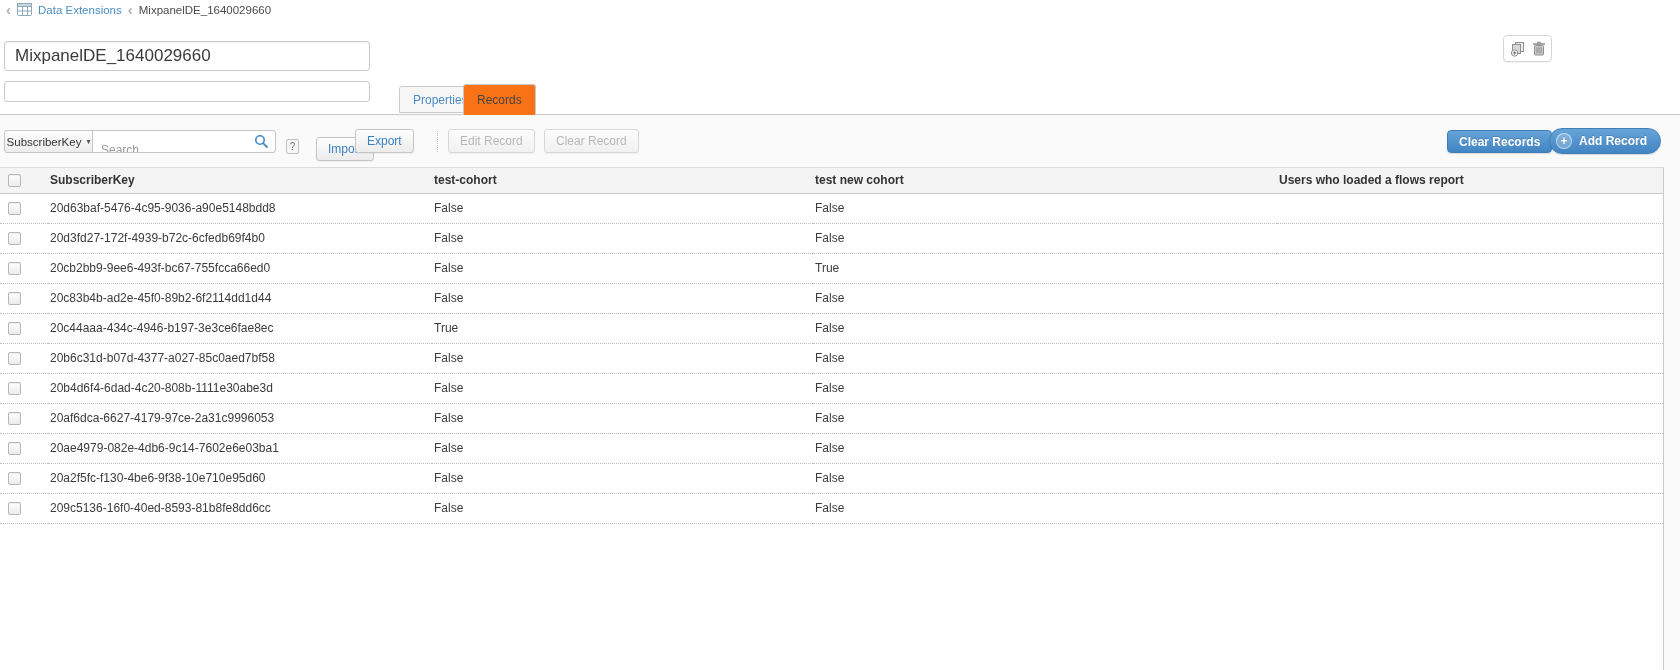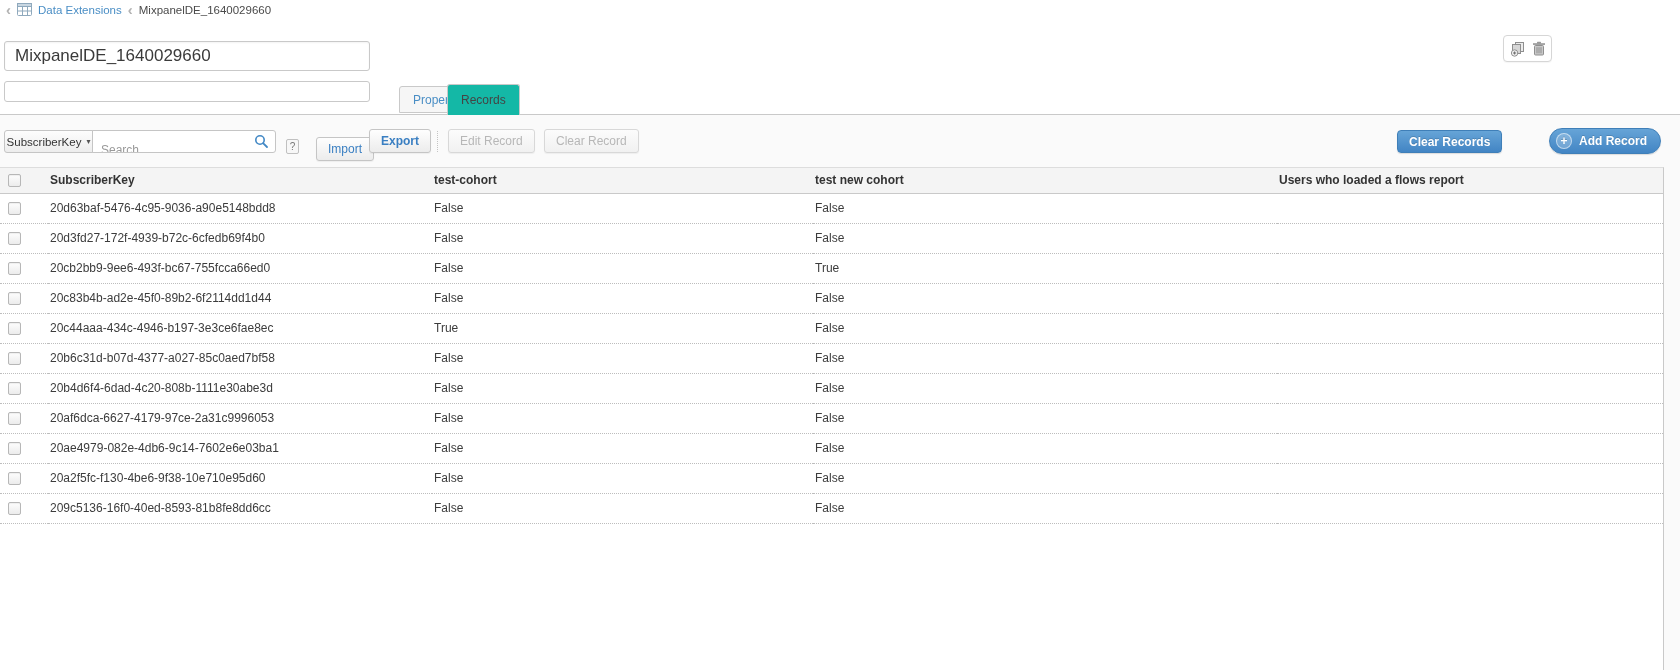--- a/index.html
+++ b/index.html
@@ -53,22 +53,22 @@
   .tab {
     position: absolute; font-size: 12px; padding: 0 13px;
     border: 1px solid #c9c9c9; border-radius: 3px 3px 0 0;
     display: flex; align-items: center; cursor: pointer;
   }
   .tab-properties {
     left: 399px; top: 86px; height: 27px;
     background: #f6f6f6; color: #4a8ec5;
   }
   .tab-records {
-    left: 447px; top: 84px; height: 31px;
-    background: #14b8a6; color: #444; border-bottom: none; z-index: 2;
+    left: 463px; top: 84px; height: 31px;
+    background: #f97316; color: #444; border-bottom: none; z-index: 2;
   }
 
   
   .panel {
     position: absolute; left: 0; top: 114px; width: 1680px; height: 556px;
     background: #fafafa; border-top: 1px solid #c9c9c9;
   }
 
   
   .field-dropdown {
@@ -97,35 +97,35 @@
     position: absolute; height: 24px; top: 129px;
     border: 1px solid #c5c5c5; border-radius: 3px;
     background: linear-gradient(#fefefe, #ececec);
     font-size: 12px; padding: 0 11px; cursor: pointer;
     font-family: "Liberation Sans", sans-serif;
     box-shadow: 0 1px 1px rgba(0,0,0,0.05);
     display: flex; align-items: center;
   }
   .btn-blue-text { color: #3a7fc2; }
   .btn-import { left: 316px; margin-top: 8px; }
-  .btn-export { left: 369px; font-weight: bold; }
+  .btn-export { left: 355px; }
   .btn-disabled { color: #b7b7b7; border-color: #d8d8d8; background: linear-gradient(#fcfcfc, #f1f1f1); cursor: default; }
   .btn-edit-record { left: 448px; }
   .btn-clear-record { left: 544px; }
   .toolbar-divider {
     position: absolute; left: 437px; top: 131px; height: 21px; width: 0;
     border-left: 1px dotted #c4c4c4;
   }
   .btn-primary {
     border: 1px solid #3f7fb8; color: #fff; font-weight: bold;
     background: linear-gradient(#66a4d7, #4285c4);
     text-shadow: 0 -1px 0 rgba(0,0,0,0.15);
     box-shadow: 0 1px 1px rgba(0,0,0,0.12);
   }
-  .btn-clear-records { left: 1397px; top: 130px; height: 23px; border-radius: 4px; }
+  .btn-clear-records { left: 1447px; top: 130px; height: 23px; border-radius: 4px; }
   .btn-add-record { left: 1549px; top: 128px; height: 26px; border-radius: 13px; padding: 0 13px 0 6px; gap: 7px; }
   .plus-circle {
     width: 16px; height: 16px; border-radius: 50%;
     background: rgba(255,255,255,0.22); border: 1px solid rgba(255,255,255,0.55);
     display: inline-flex; align-items: center; justify-content: center;
     font-size: 12px; font-weight: bold; color: #fff; line-height: 1;
   }
 
   
   .table-wrap {

